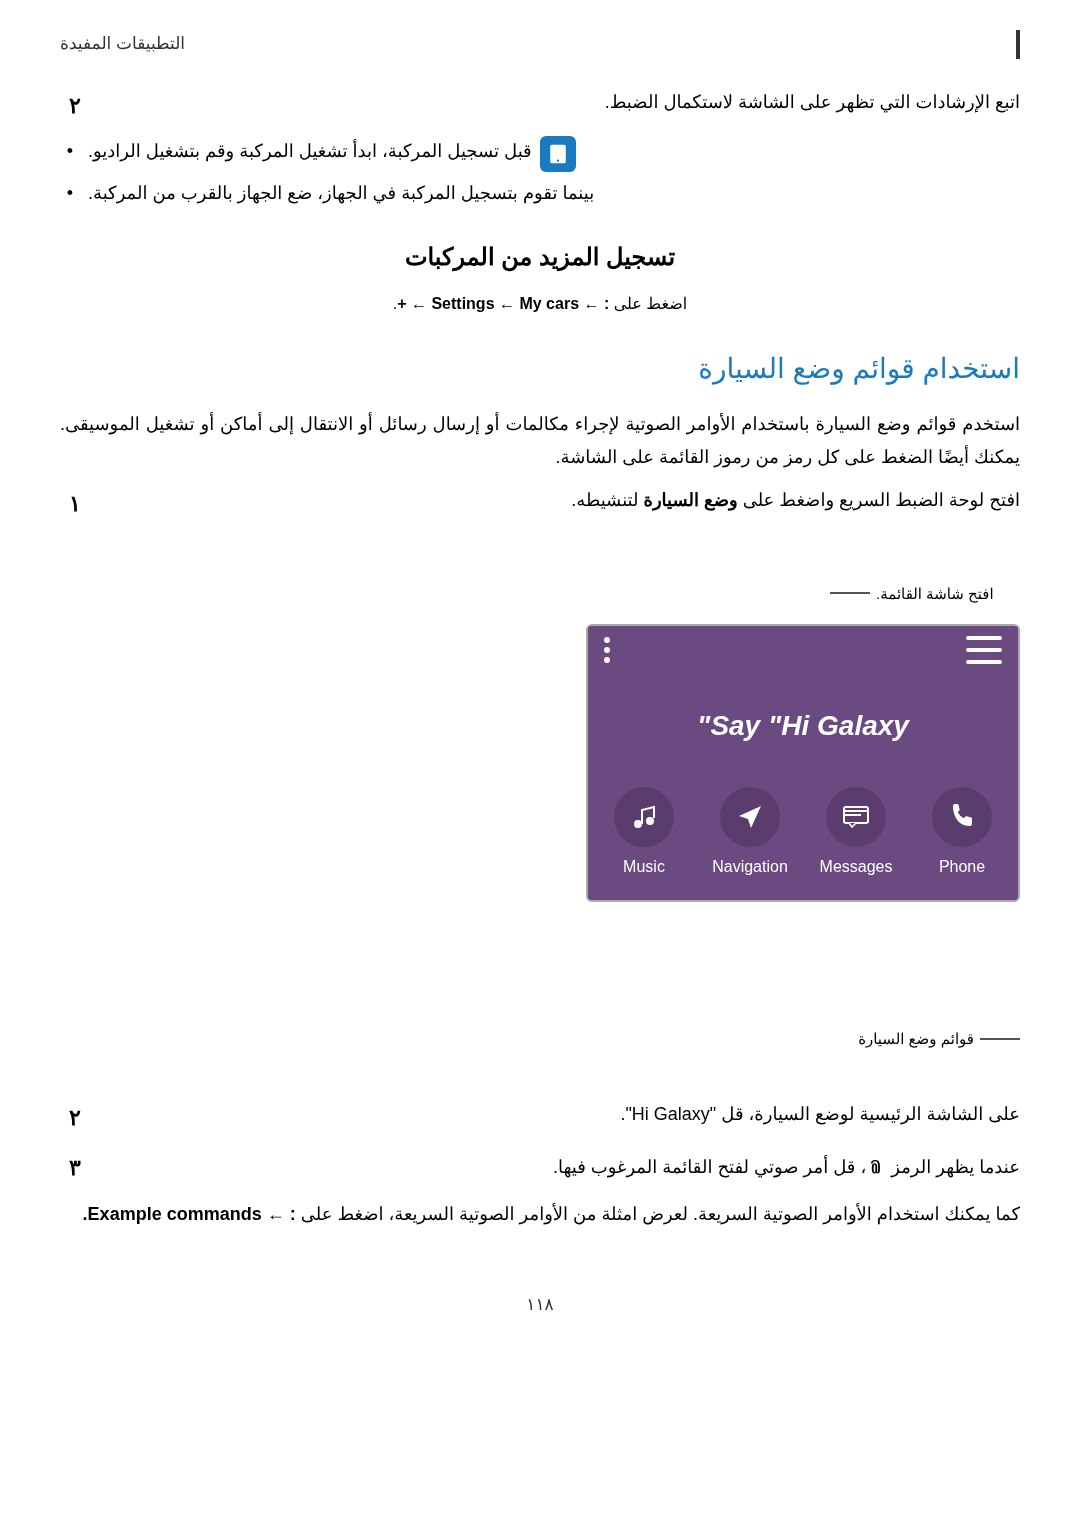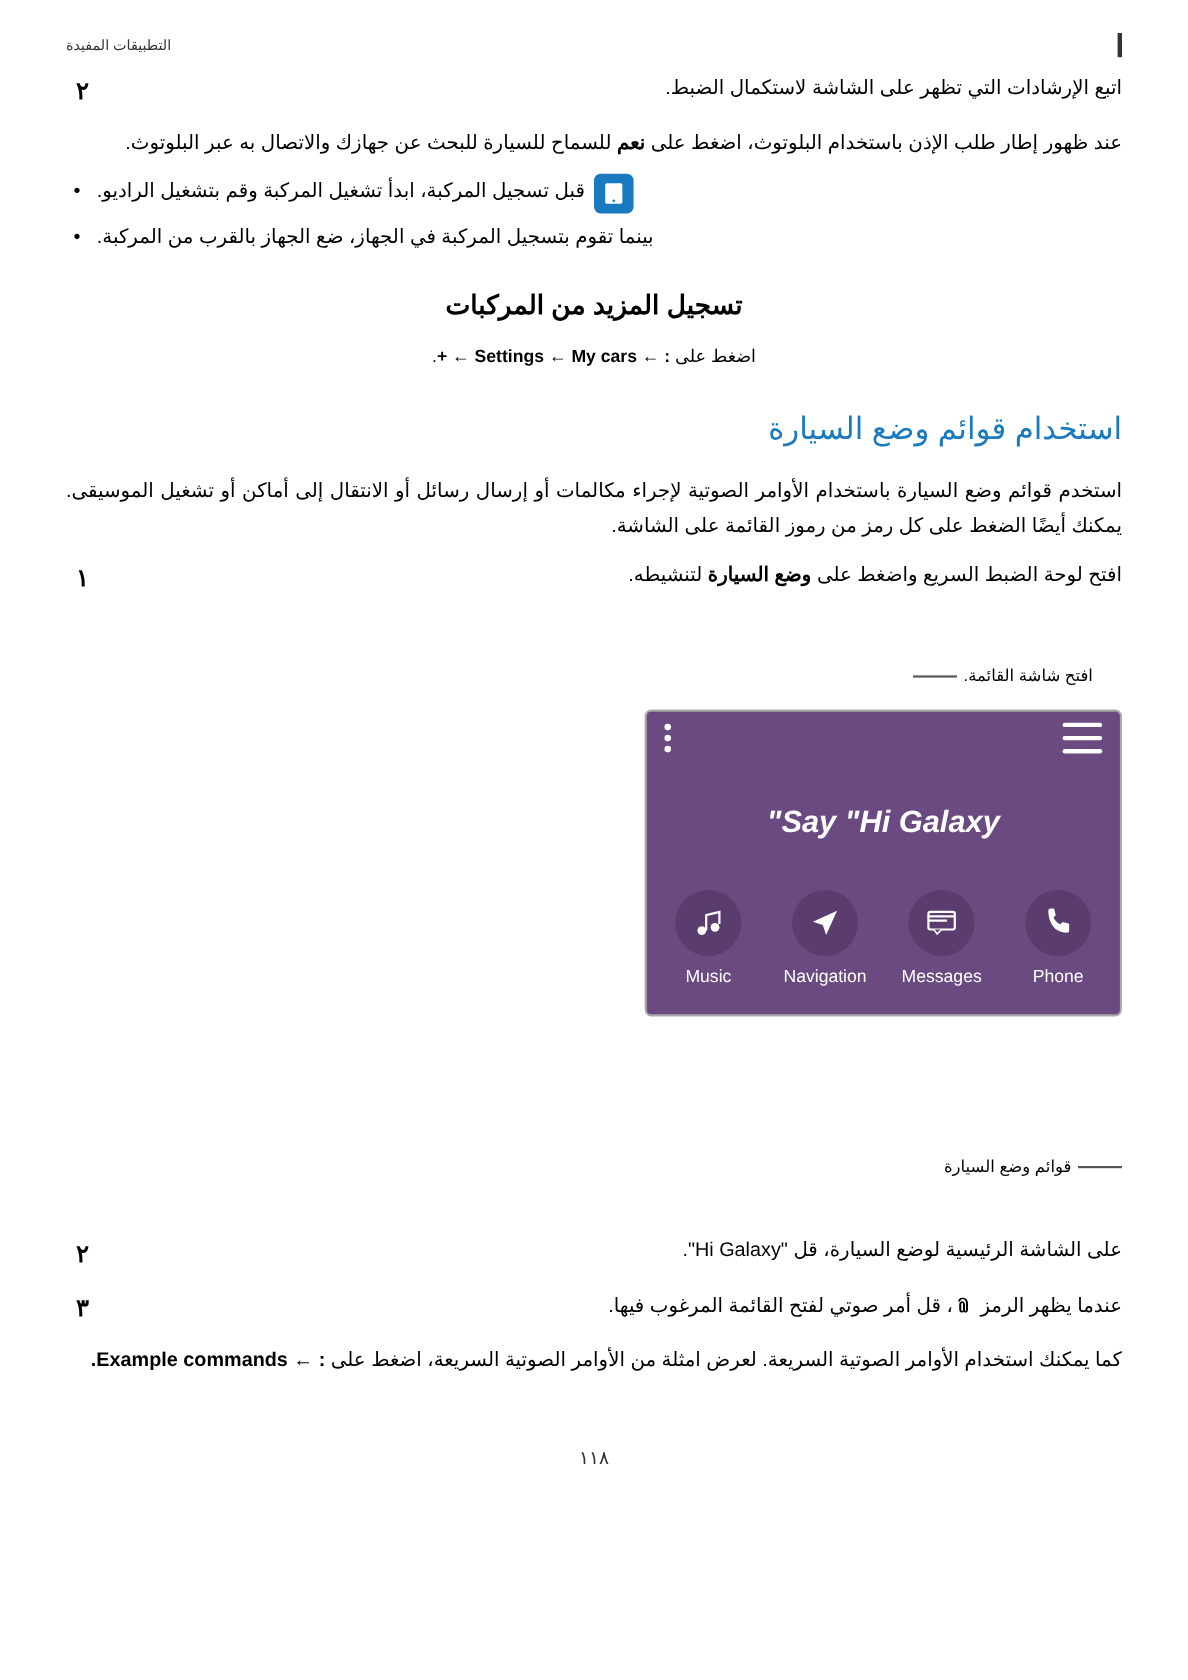--- a/index.html
+++ b/index.html
@@ -9,23 +9,23 @@
       color: #000;
       direction: rtl;
       width: 1080px;
       min-height: 1527px;
       padding: 30px 60px 60px 60px;
       font-size: 18px;
       line-height: 1.7;
     }
     .page-header {
       text-align: left;
-      font-size: 13px;
+      font-size: 17px;
       color: #333;
-      margin-bottom: 12px;
+      margin-bottom: 28px;
       border-right: 4px solid #333;
       padding-right: 10px;
       display: flex;
       justify-content: flex-end;
     }
     .section {
       margin-bottom: 20px;
     }
     .step-numbered {
       display: flex;
@@ -226,23 +226,20 @@
 <div class="page-header">
   <span>التطبيقات المفيدة</span>
 </div>
 
 <div class="section">
   <div class="step-numbered">
     <div class="step-number">٢</div>
     <div class="step-content">
       <span>اتبع الإرشادات التي تظهر على الشاشة لاستكمال الضبط.</span>
     </div>
-  </div>
-  <div class="body-text">
-    عند ظهور إطار طلب الإذن باستخدام البلوتوث، اضغط على <span class="bold-inline">نعم</span> للسماح للسيارة للبحث عن جهازك والاتصال به عبر البلوتوث.
   </div>
   <ul class="bullet-list">
     <li>
       <span class="bullet-dot">•</span>
       <span>قبل تسجيل المركبة، ابدأ تشغيل المركبة وقم بتشغيل الراديو.</span>
       <span style="margin-right:8px;">
         
         <svg width="36" height="36" viewBox="0 0 36 36" style="vertical-align:middle;background:#1a7abf;border-radius:6px;padding:4px;">
           <path d="M10 6h16a2 2 0 0 1 2 2v20a2 2 0 0 1-2 2H10a2 2 0 0 1-2-2V8a2 2 0 0 1 2-2zm8 22a1.5 1.5 0 1 0 0-3 1.5 1.5 0 0 0 0 3z" fill="#fff"></path>
         </svg>

